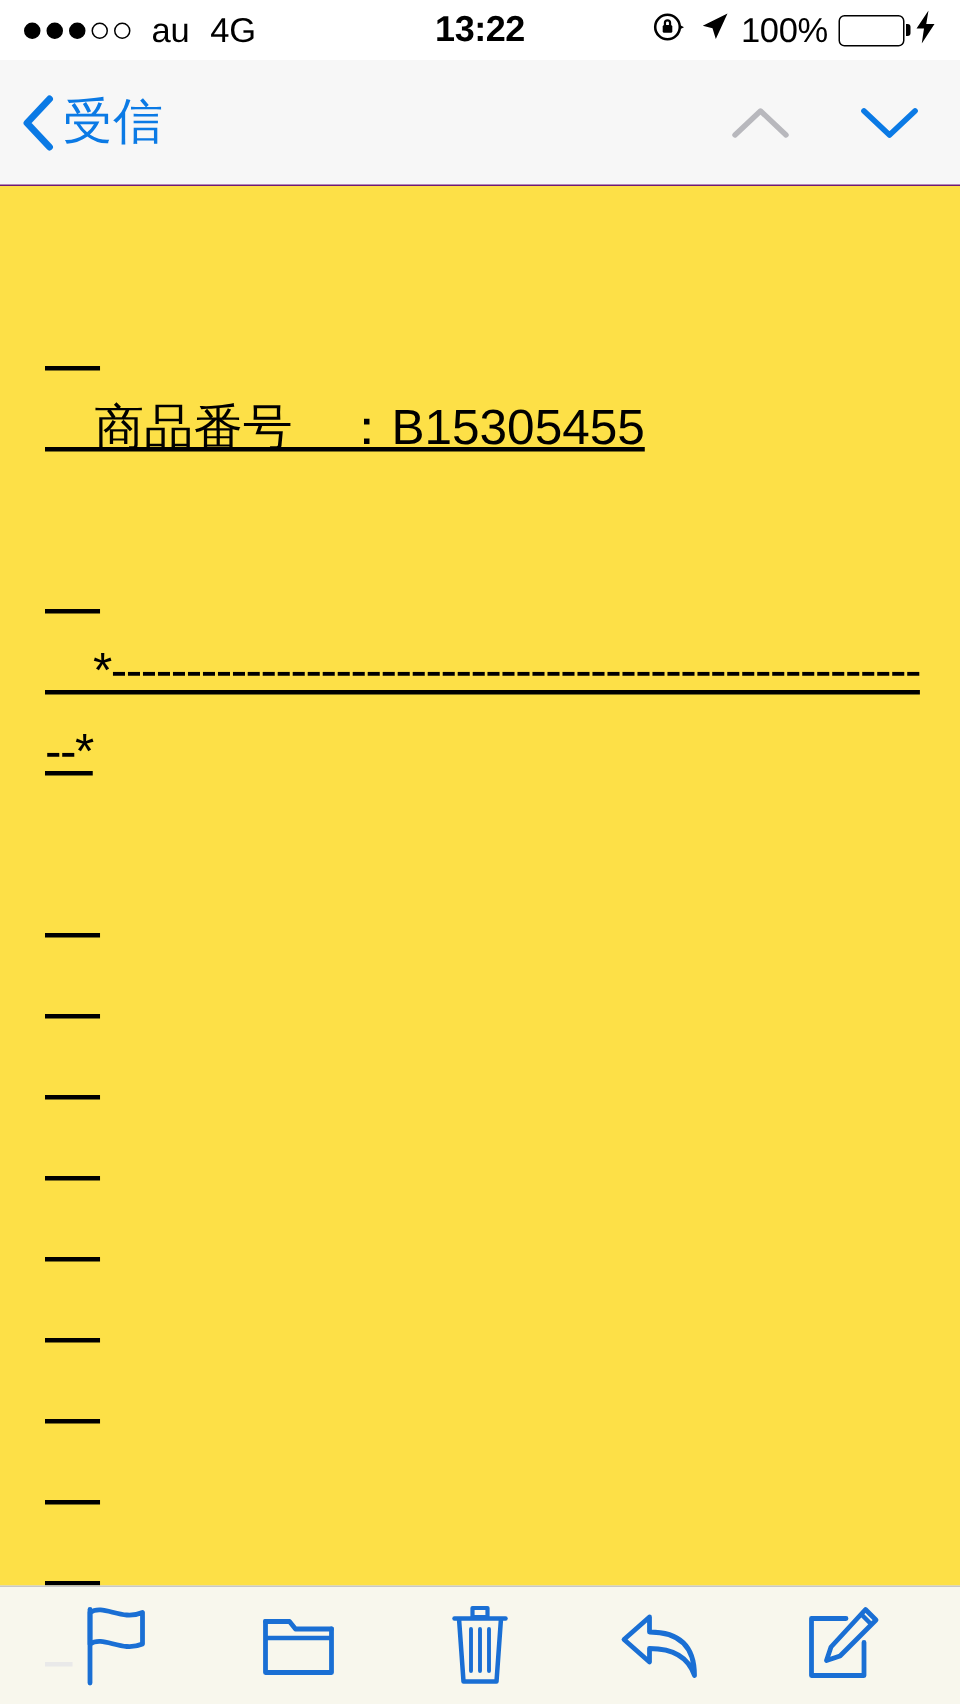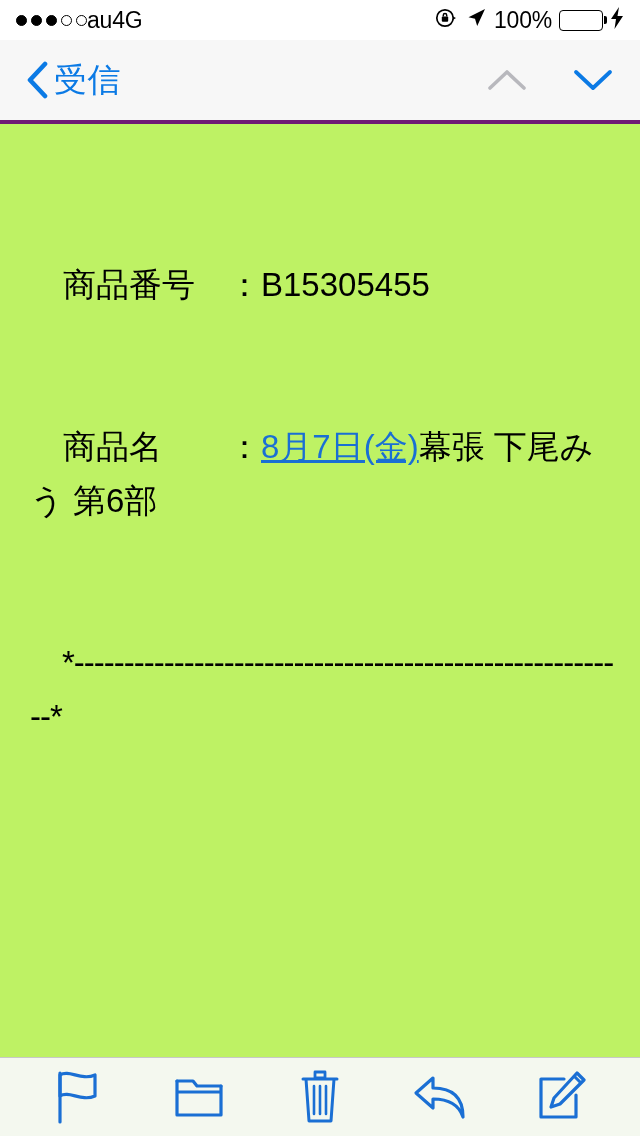--- a/index.html
+++ b/index.html
@@ -22,21 +22,21 @@
     background: #ffffff;
     display: flex;
     align-items: center;
     position: relative;
     padding: 0 16px;
     box-sizing: border-box;
   }
   .sb-left {
     display: flex;
     align-items: center;
-    gap: 0;
+    gap: 14px;
   }
   .signal-dots {
     display: flex;
     align-items: center;
     gap: 4px;
   }
   .dot {
     width: 11px;
     height: 11px;
     border-radius: 50%;
@@ -90,24 +90,24 @@
     width: 3px;
     height: 8px;
     background: #000;
     border-radius: 0 2px 2px 0;
   }
 
   
   .nav-bar {
     height: 84px;
     background: #f7f7f7;
-    border-bottom: 4px solid #701a75;
-    display: flex;
-    align-items: center;
-    padding: 0 26px 0 26px;
+    border-bottom: 1px solid #701a75;
+    display: flex;
+    align-items: center;
+    padding: 0 26px 0 14px;
     box-sizing: border-box;
     position: relative;
     gap: 20px;
   }
   .nav-back {
     display: flex;
     align-items: center;
     gap: 6px;
     cursor: pointer;
   }
@@ -128,22 +128,23 @@
   }
   .chev-v { width: 42px; height: 26px; }
 
   
   .message-body {
     position: absolute;
     top: 124px;
     left: 0;
     right: 0;
     bottom: 0;
-    background: #bef264;
+    background: #fde047;
     overflow: hidden;
+    text-decoration: underline;
   }
   .mail-text {
     padding: 26px 22px 0 30px;
     font-size: 33px;
     line-height: 54px;
     color: #000000;
     word-break: break-all;
     white-space: pre-wrap;
   }
   .mail-text .line { min-height: 54px; }
@@ -189,20 +190,21 @@
       <span class="dot filled"></span>
       <span class="dot filled"></span>
       <span class="dot filled"></span>
       <span class="dot empty"></span>
       <span class="dot empty"></span>
     </div>
     <span class="sb-text">au</span>
     <span class="sb-text">4G</span>
   </div>
 
+  <div class="sb-center">13:22</div>
 
   <div class="sb-right">
     <span>
       <svg width="24" height="24" viewBox="0 0 24 24">
         <circle cx="11" cy="12" r="8.2" fill="none" stroke="#000" stroke-width="1.7"></circle>
         <rect x="7.8" y="10.6" width="6.4" height="5.2" rx="1" fill="#000"></rect>
         <path d="M9.3 10.6 v-1.4 a1.7 1.7 0 0 1 3.4 0 v1.4" fill="none" stroke="#000" stroke-width="1.5"></path>
         <path d="M19 10.5 l3 1.6 l-3 1.6 z" fill="#000"></path>
       </svg>
     </span>
@@ -244,21 +246,20 @@
       <svg width="42" height="26" viewBox="0 0 42 26">
         <path d="M4 5 L21 21 L38 5" fill="none" stroke="#0b7ae5" stroke-width="3.8" stroke-linecap="round" stroke-linejoin="round"></path>
       </svg>
     </span>
   </div>
 </div>
 
 <div class="message-body">
   <div class="mail-text">
     <div class="line">　商品番号　：B15305455</div>
-    <div class="line"><span>　商品名　　：</span><span class="date-link">8月7日(金)</span><span>幕張 下尾みう 第6部</span></div>
     <div class="line sep">　*--------------------------------------------------------*</div>
     
     
     
     
     
     
     
     
     

